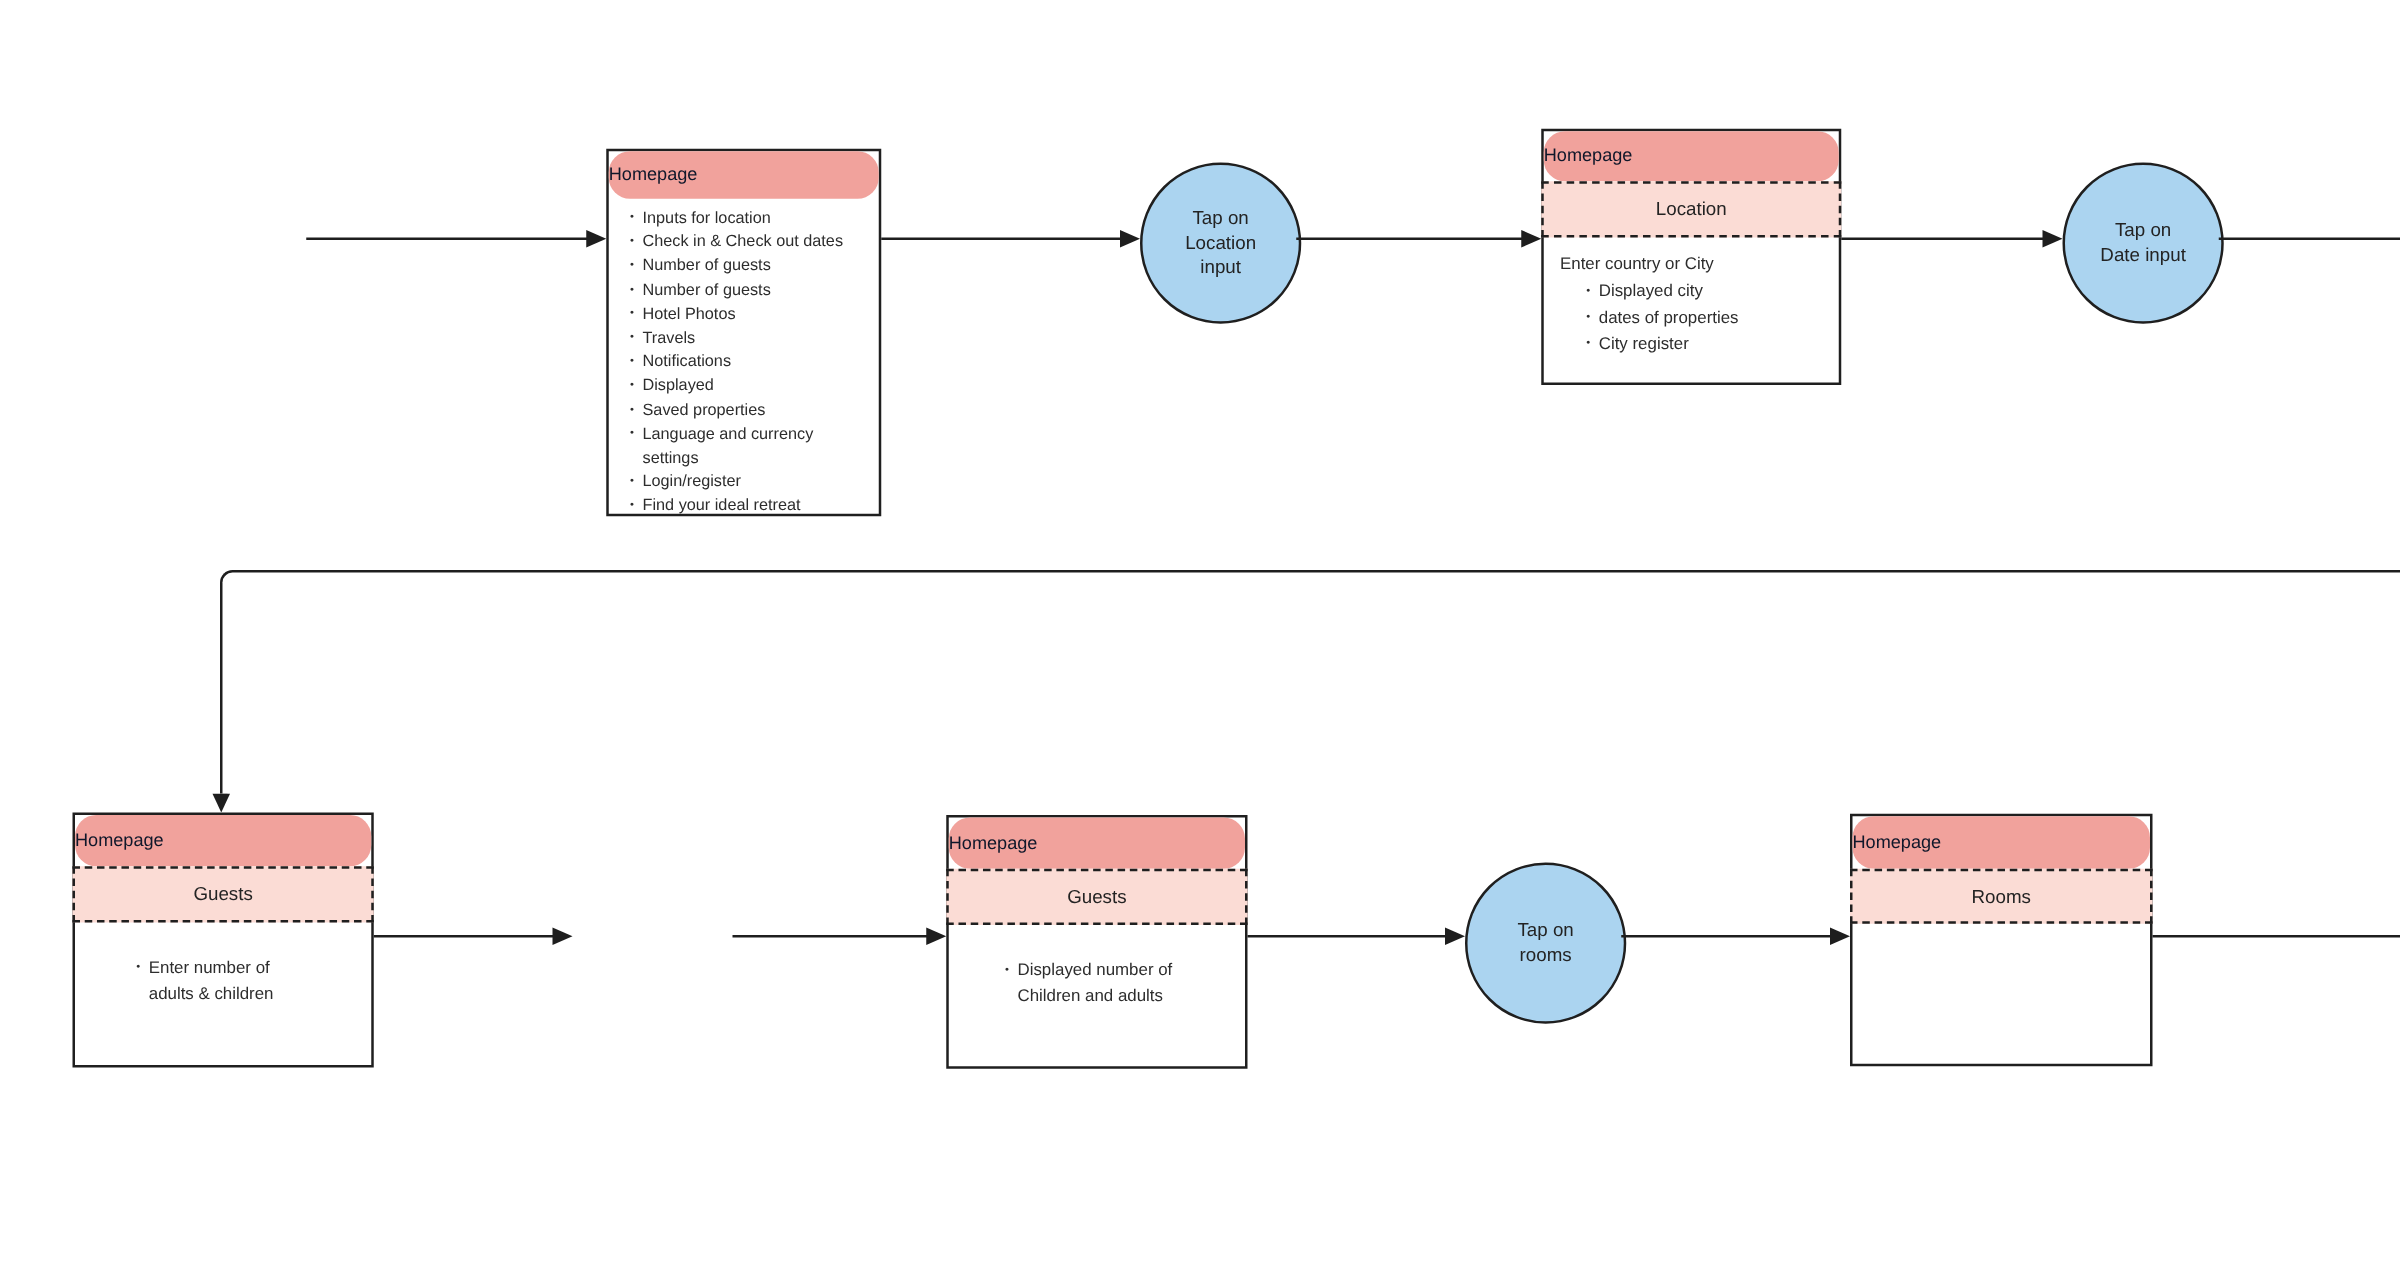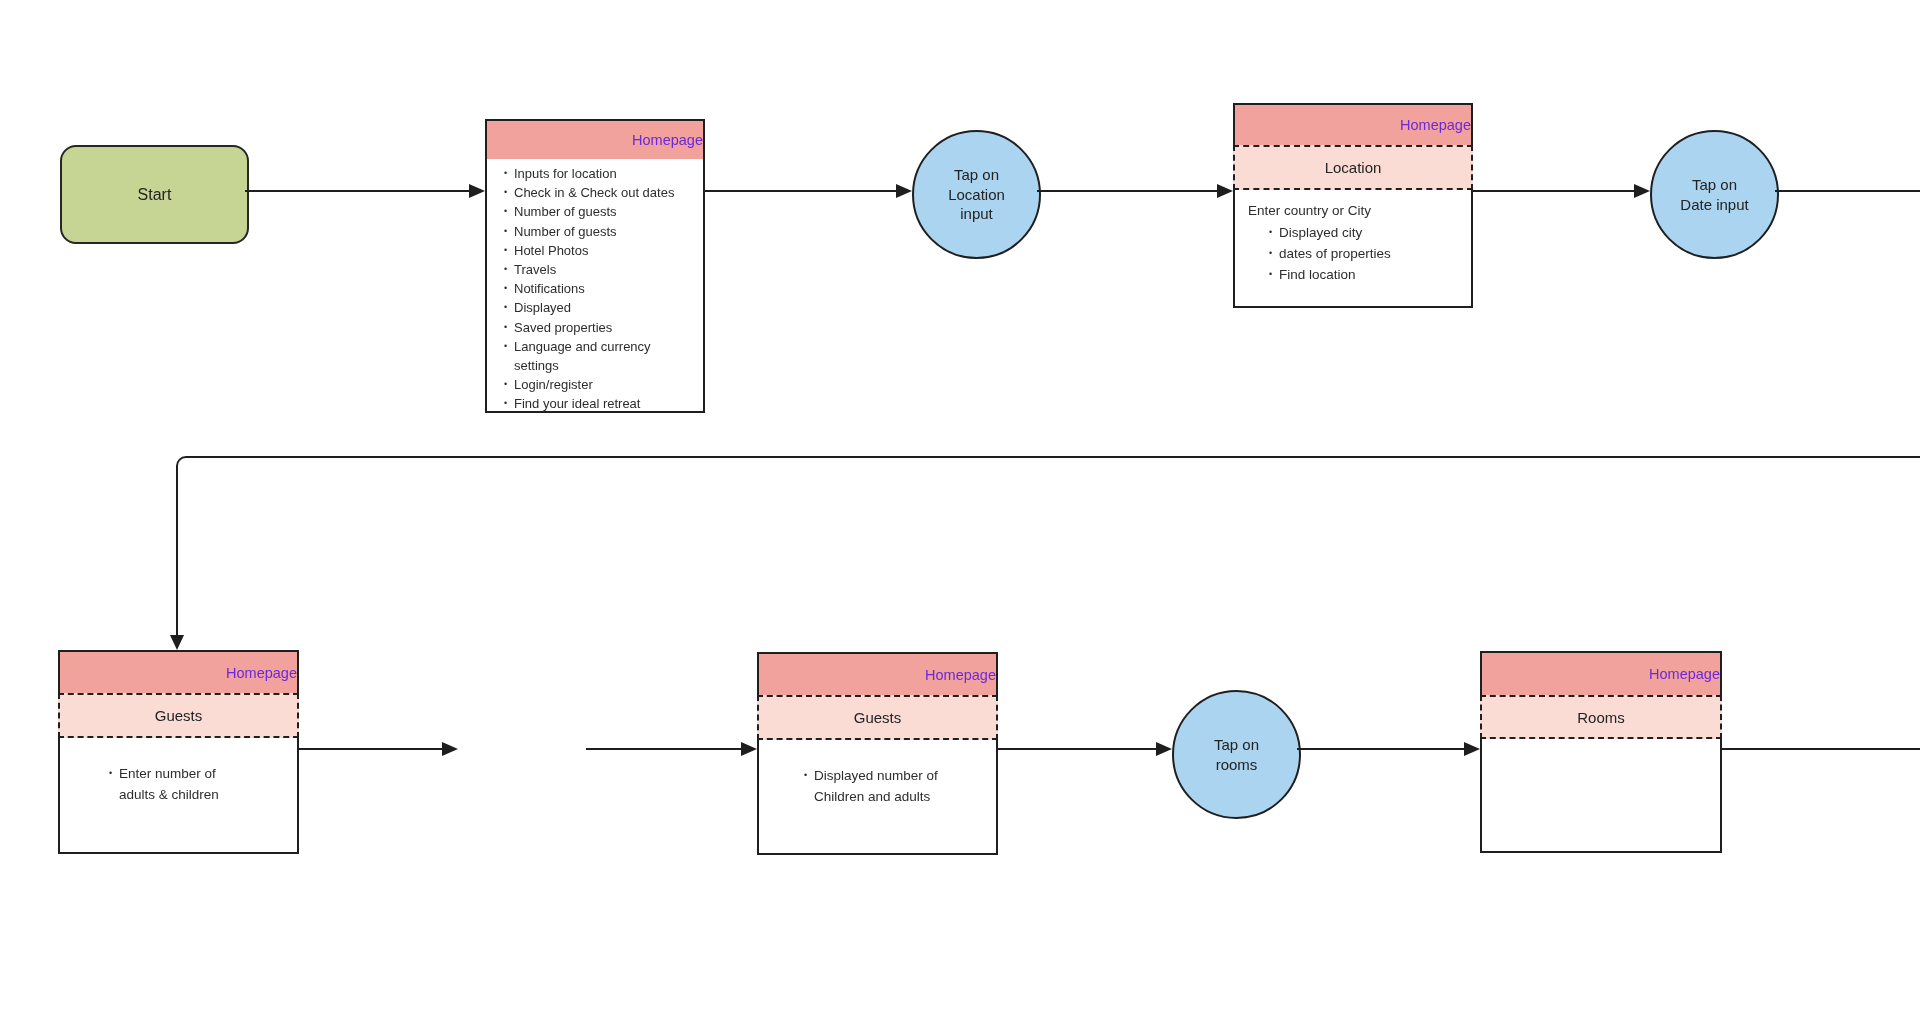--- a/index.html
+++ b/index.html
@@ -20,44 +20,41 @@
   .start-node{position:absolute;display:flex;align-items:center;justify-content:center;
     background:#c6d593;border:2px solid #262626;border-radius:16px;
     font-size:16px;color:#232323;}
 
   .circle-node{position:absolute;display:flex;align-items:center;justify-content:center;
     background:#abd4f0;border:2px solid #1f1f1f;border-radius:50%;
     font-size:15px;line-height:19.5px;text-align:center;white-space:pre-line;color:#232323;}
 
   .card{position:absolute;display:flex;flex-direction:column;background:#ffffff;
     border:2px solid #1f1f1f;box-sizing:border-box;}
-  .card-header{flex:0 0 auto;display:flex;align-items:center;justify-content:flex-end;
-    background:#f1a29c;font-size:14.5px;color:#6d28d9;}
+  .card-header{flex:0 0 auto;display:flex;align-items:center;justify-content:flex-start;
+    background:#f1a29c;font-size:14.5px;color:#0f172a;border-radius:17px;}
   .card-band{flex:0 0 auto;display:flex;align-items:center;justify-content:center;
     background:#fbdcd5;border:2px dashed #1f1f1f;box-sizing:border-box;
     margin:0 -2px;font-size:15px;color:#232323;}
   .card-body{flex:1 1 auto;box-sizing:border-box;font-size:13px;}
 
   
   .li{display:flex;align-items:flex-start;}
   .dot{flex:0 0 17px;font-size:9px;line-height:inherit;text-align:center;}
   .li-text{white-space:pre-line;}
 
   .list-lg{line-height:19.2px;padding:5px 4px 0 10px;}
   .list-md{line-height:21px;}
   .intro{line-height:20px;margin-bottom:1px;}
 </style>
 </head>
 <body>
 
 <div id="canvas">
 
-  <div class="start-node" style="left:60px;top:145px;width:185px;height:95px;">
-    <span>Start</span>
-  </div>
 
   <div class="line" style="left:245px;top:190px;width:226px;"></div>
   <div class="head-right" style="left:469px;top:184px;"></div>
 
   <div class="card" style="left:485px;top:119px;width:220px;height:294px;">
     <div class="card-header" style="height:38px;">
       <span>Homepage</span>
     </div>
     <div class="card-body list-lg">
         <div class="li">
@@ -137,21 +134,21 @@
           <div class="li">
             <span class="dot">•</span>
             <span class="li-text">Displayed city</span>
           </div>
           <div class="li">
             <span class="dot">•</span>
             <span class="li-text">dates of properties</span>
           </div>
           <div class="li">
             <span class="dot">•</span>
-            <span class="li-text">Find location</span>
+            <span class="li-text">City register</span>
           </div>
         </div>
     </div>
   </div>
 
   <div class="line" style="left:1473px;top:190px;width:163px;"></div>
   <div class="head-right" style="left:1634px;top:184px;"></div>
 
   <div class="circle-node" style="left:1650px;top:130px;width:125px;height:125px;">
     <span>Tap on

